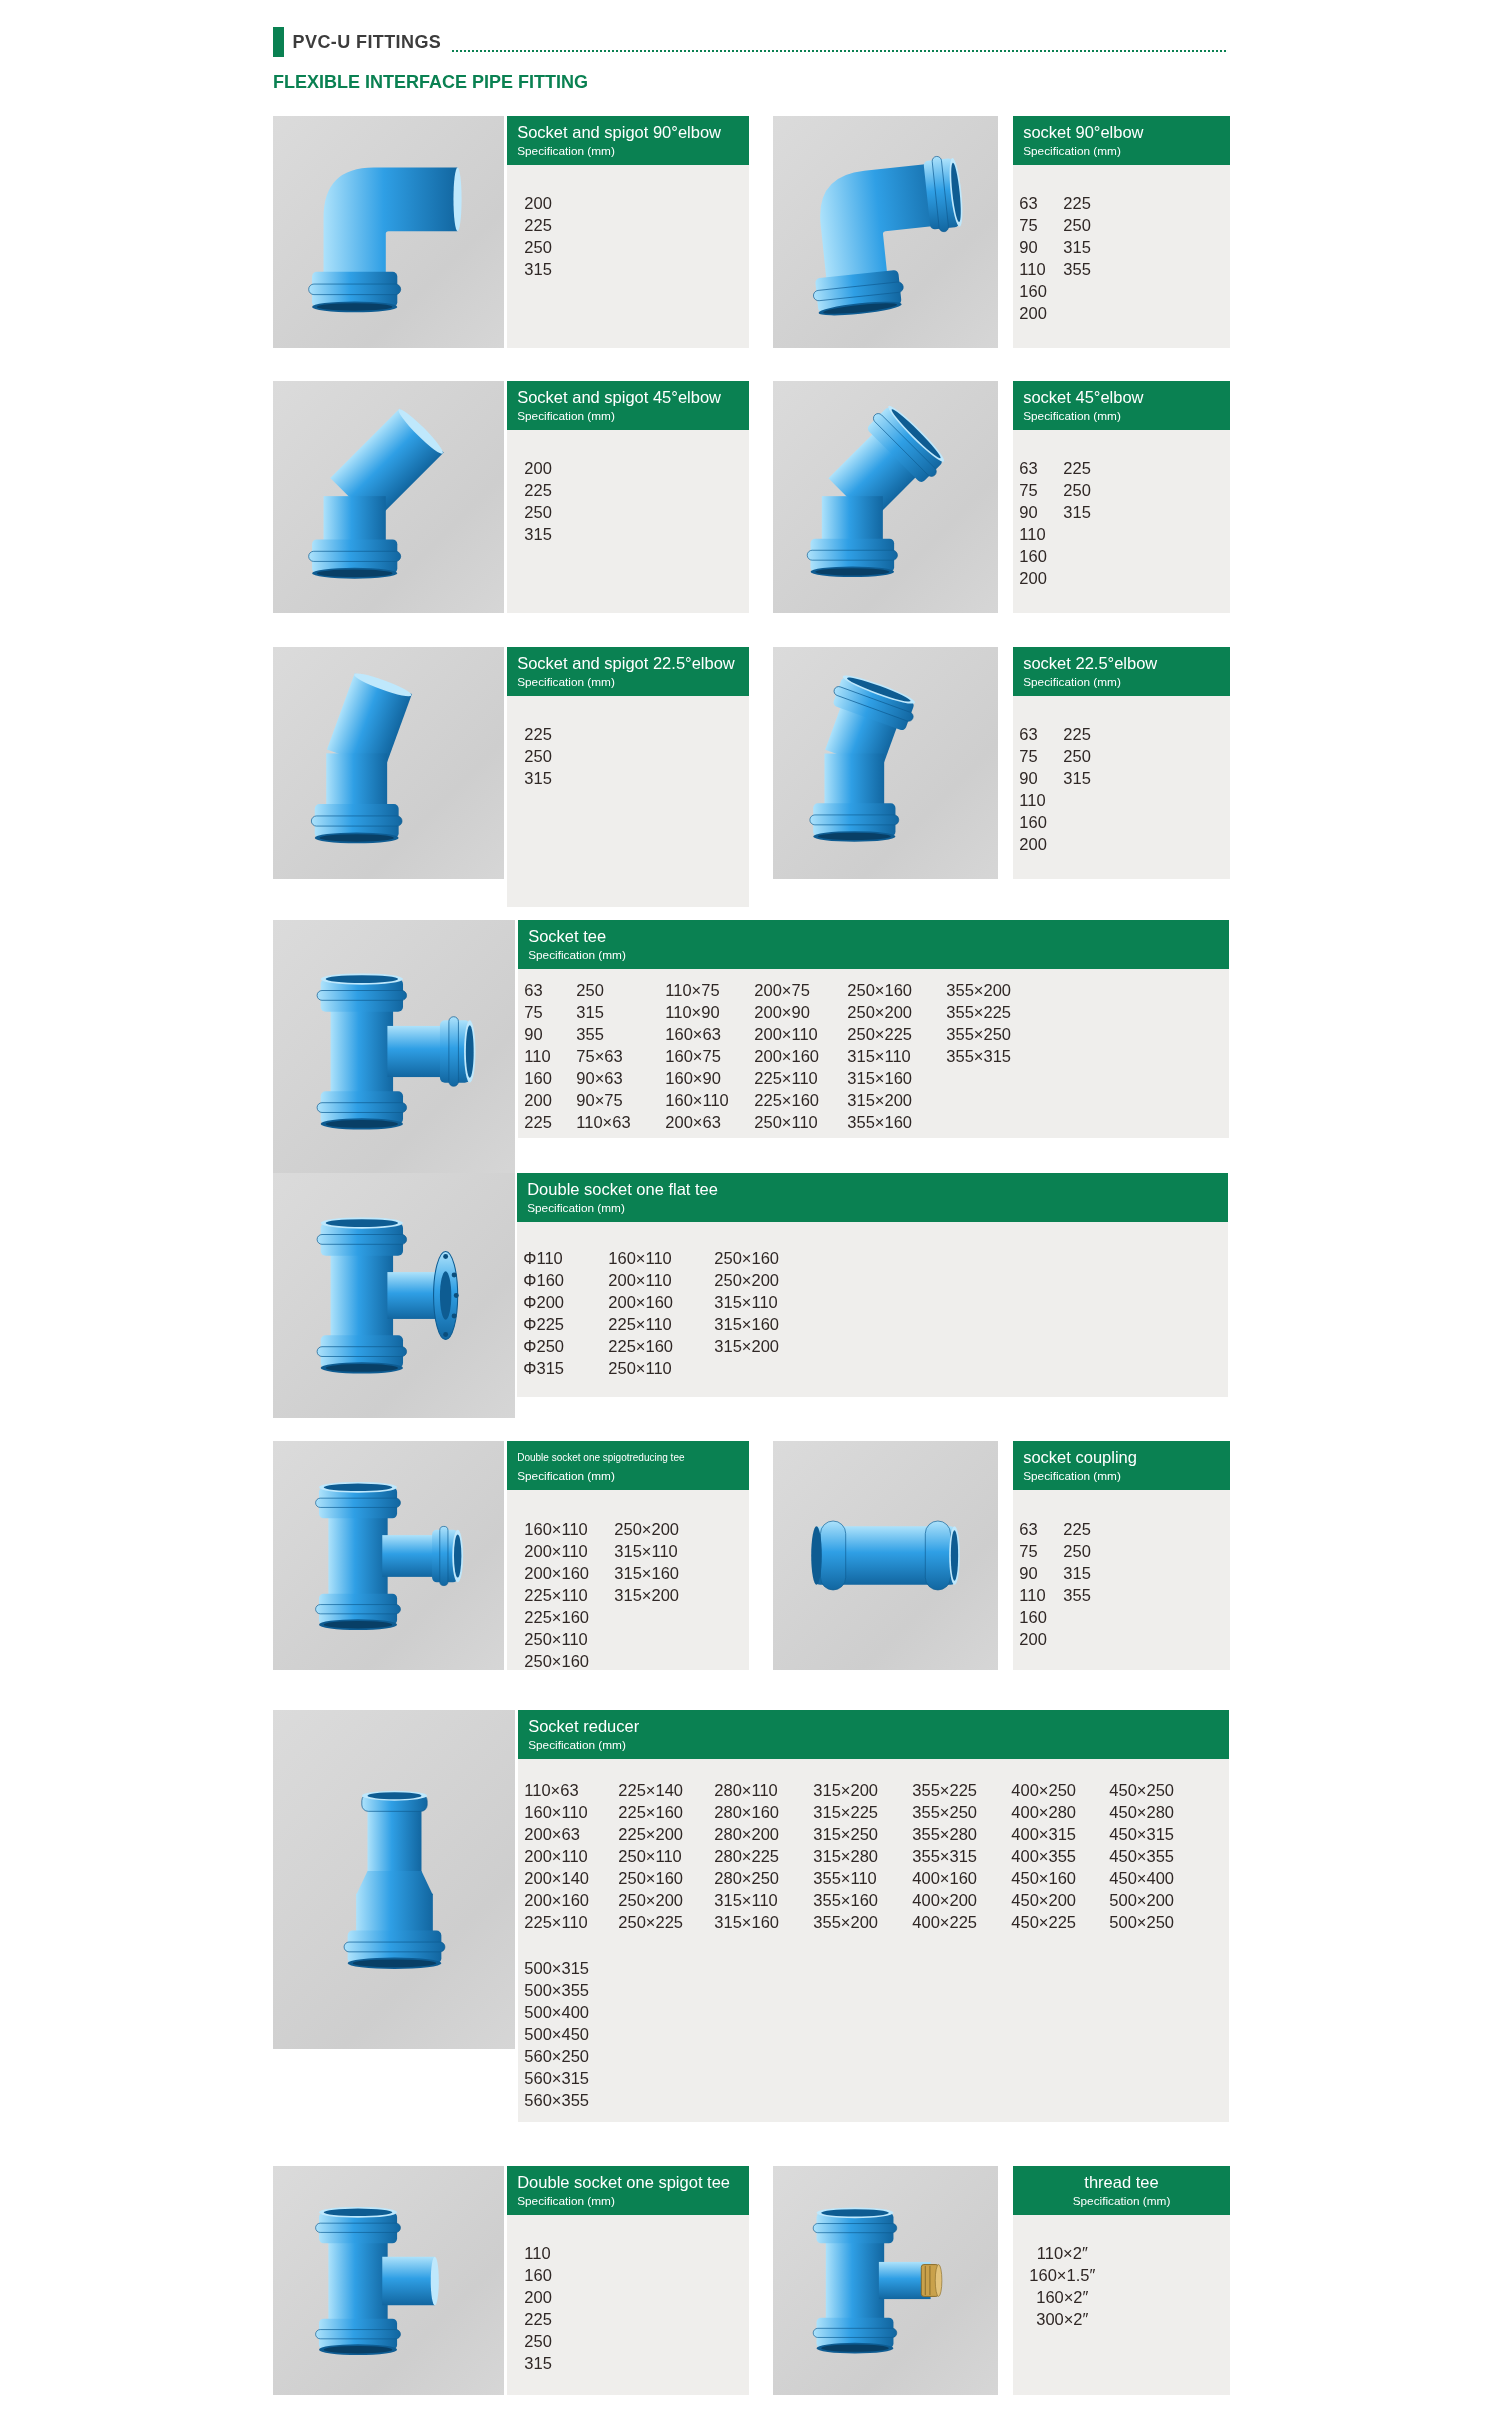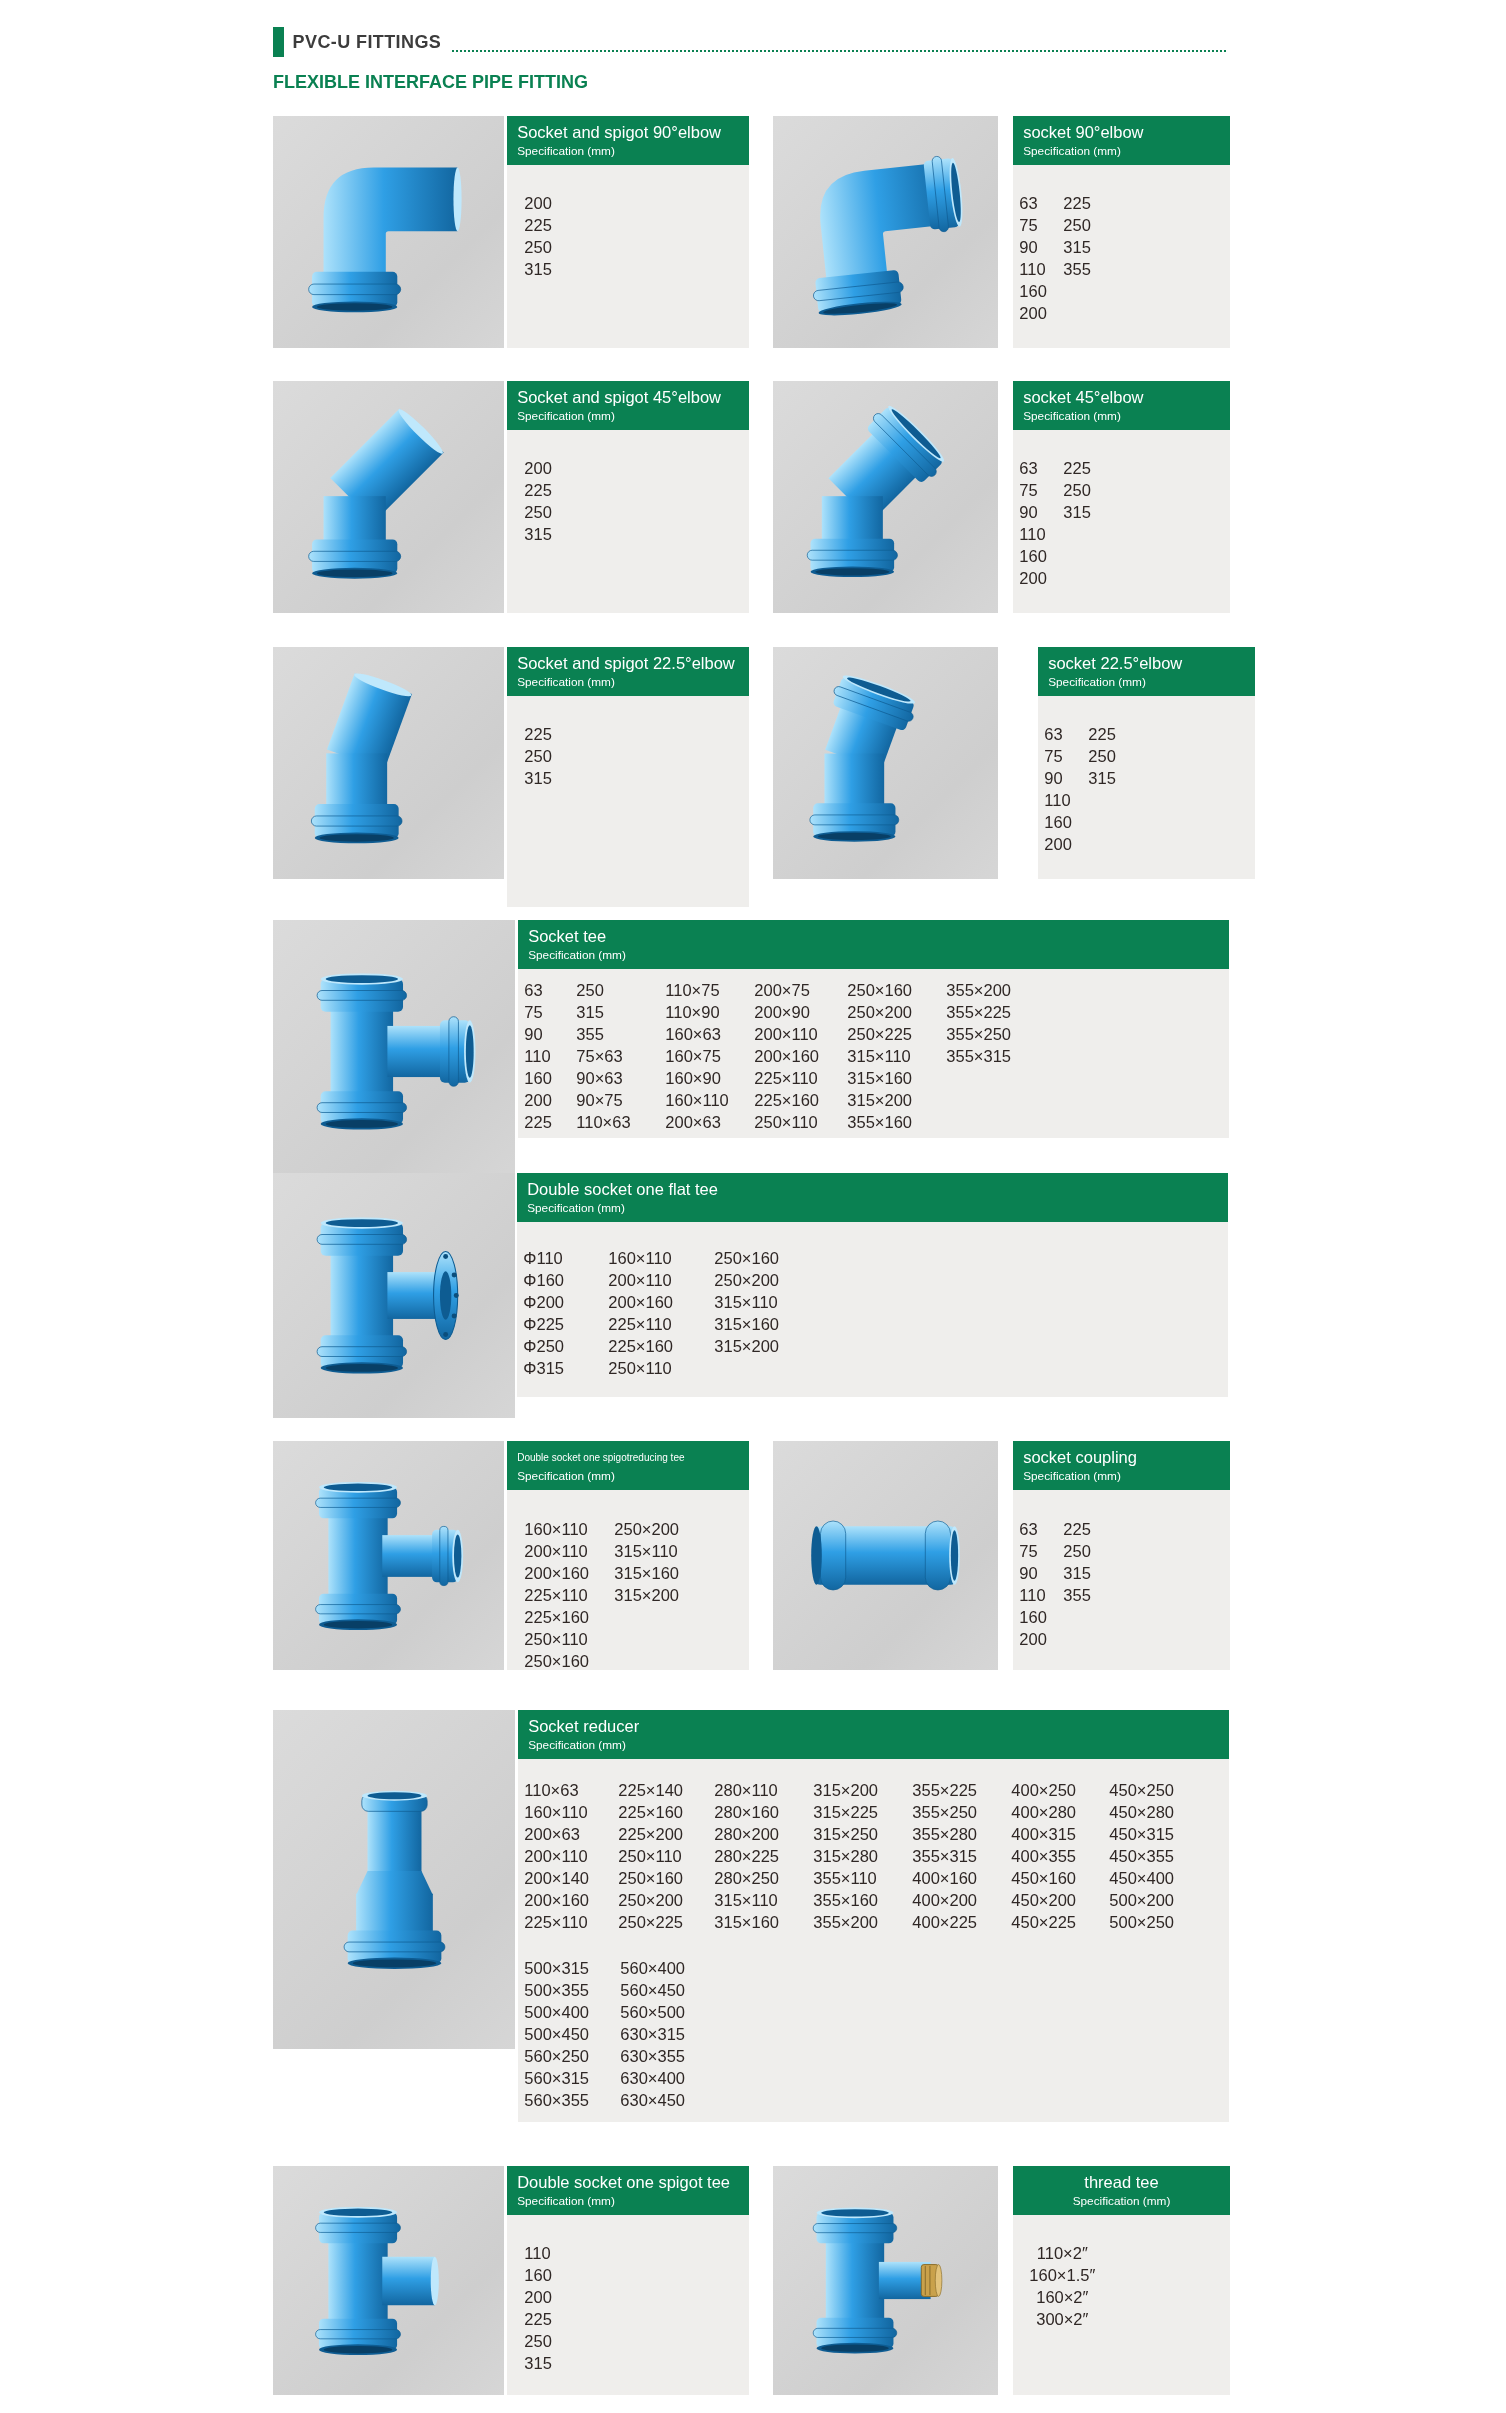--- a/index.html
+++ b/index.html
@@ -302,21 +302,21 @@
                 <ellipse cx="103" cy="32" rx="58" ry="8" fill="#bfe8fc"></ellipse>
                 <ellipse cx="103" cy="32" rx="51" ry="5.5" fill="#0e5c92"></ellipse>
               </g>
               <rect x="58" y="135" width="90" height="90" fill="url(#g2_1h)"></rect>
               <rect x="41" y="210" width="124" height="50" rx="7" fill="url(#g2_1h)"></rect>
               <rect x="36" y="227.5" width="134" height="15" rx="7.5" fill="url(#g2_1h)" stroke="#0e5c92" stroke-width="1"></rect>
               <ellipse cx="103" cy="260" rx="62" ry="8" fill="#0e5c92"></ellipse>
               <ellipse cx="103" cy="260" rx="55" ry="5.5" fill="#083f66"></ellipse>
             </svg>
           </div>
-    <div class="card-table" style="left: 1038px; width: 217px; height: 232px;">
+    <div class="card-table" style="left: 1013px; width: 217px; height: 232px;">
       <div class="card-head">
         <div class="card-title">socket  22.5°elbow</div>
         <div class="spec-label">Specification (mm)</div>
       </div>
       <div class="card-body" style="padding: 27px 3.1px 4.7px 6.3px;">
               <div class="block">
                 <div class="col" style="width: 44px;">
                   <div class="val">63</div>
                   <div class="val">75</div>
                   <div class="val">90</div>
@@ -708,29 +708,20 @@
               <div class="block">
                 <div class="col" style="width: 96px;">
                   <div class="val">500×315</div>
                   <div class="val">500×355</div>
                   <div class="val">500×400</div>
                   <div class="val">500×450</div>
                   <div class="val">560×250</div>
                   <div class="val">560×315</div>
                   <div class="val">560×355</div>
                 </div>
-                <div class="col" style="width: 98px;">
-                  <div class="val">560×400</div>
-                  <div class="val">560×450</div>
-                  <div class="val">560×500</div>
-                  <div class="val">630×315</div>
-                  <div class="val">630×355</div>
-                  <div class="val">630×400</div>
-                  <div class="val">630×450</div>
-                </div>
               </div>
             </div>
     </div>
   </div>
       </div>
       <div class="row" style="top: 2166px; height: 229px;">
         <div class="card">
     <div class="card-image" style="left: 273px; width: 231px; height: 229px;">
             <svg width="202" height="202" viewBox="0 0 300 300">
               <defs>

